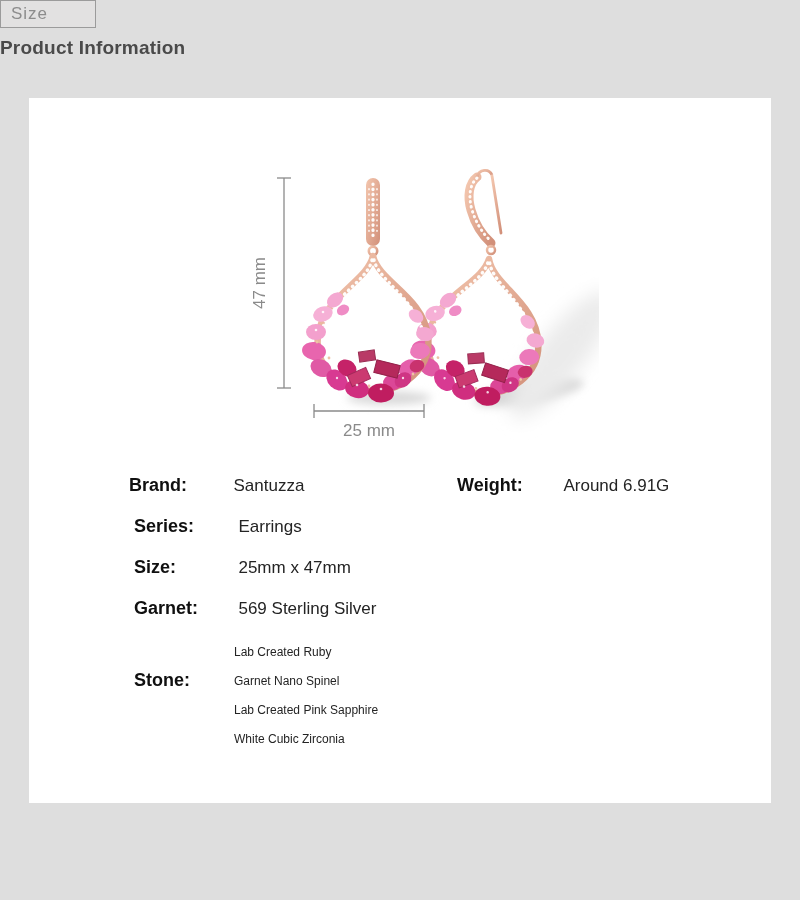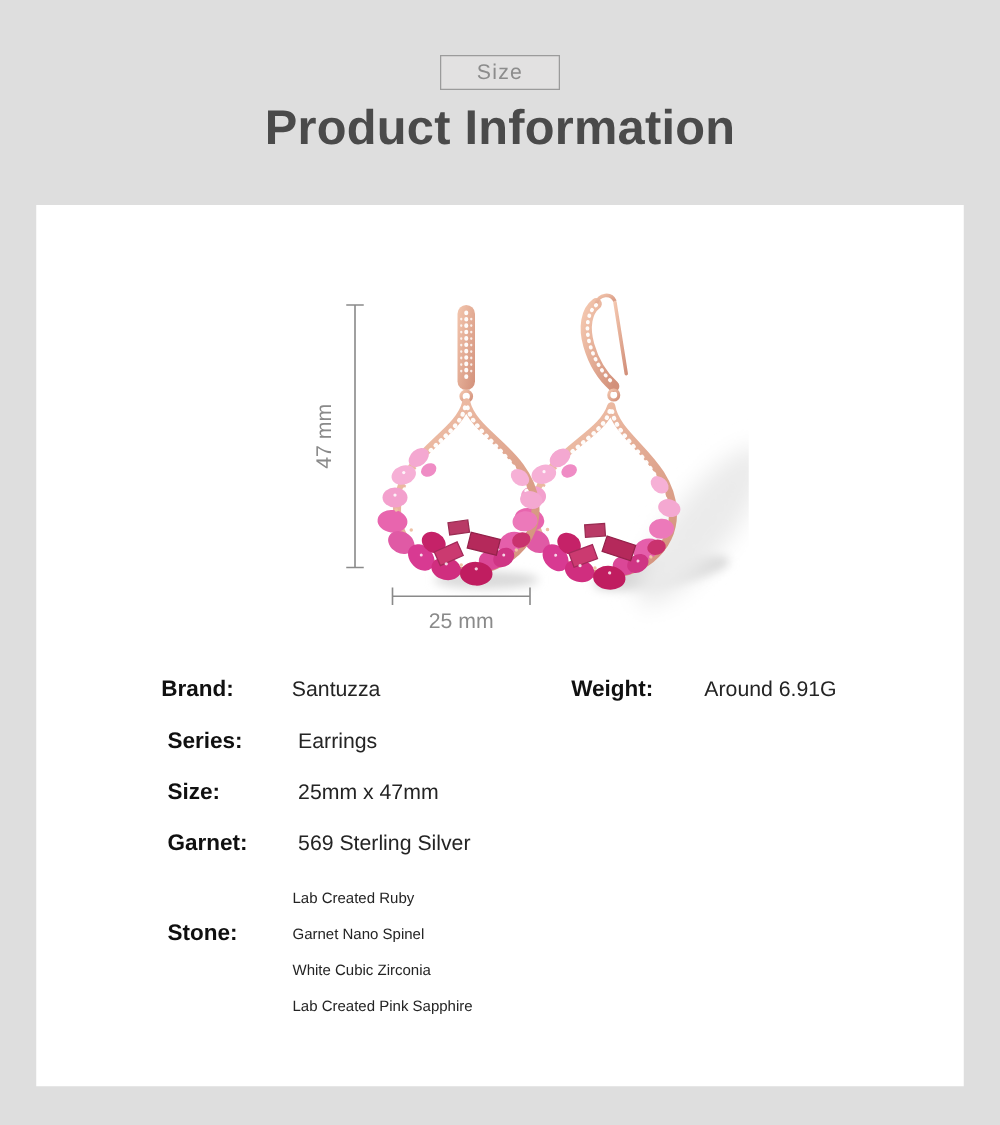--- a/index.html
+++ b/index.html
@@ -3,35 +3,35 @@
 <meta charset="utf-8">
 <style>
   html,body{margin:0;padding:0;}
   body{
     width:800px;height:900px;
     background:#dedede;
     font-family:"Liberation Sans",sans-serif;
     overflow:hidden;
     position:relative;
   }
-  .header{ text-align:center; padding-top:44px; }
+  .header{ }
   .size-tag{
     display:inline-block;
     box-sizing:border-box;
     min-width:96px;
     padding:3px 10px;
     border:1px solid #9b9b9b;
     color:#8c8c8c;
     font-size:17px;
     letter-spacing:1px;
     background:#e2e1e1;
   }
   .page-title{
     margin:9px 0 0 0;
-    font-size:39px;
+    font-size:19px;
     font-weight:600;
     color:#4a4a4a;
     letter-spacing:0.2px;
   }
   .card{
     position:relative;
     width:742px;height:705px;
     margin:39px auto 0 auto;
     background:#ffffff;
   }
@@ -190,16 +190,16 @@
   <div class="row row-metal">
     <span class="spec-label lbl-w">Garnet:</span>
     <span class="spec-value">569 Sterling Silver</span>
   </div>
   <div class="row row-stone-label">
     <span class="spec-label lbl-w">Stone:</span>
   </div>
   <div class="stone-values">
     <div class="stone-line">Lab Created Ruby</div>
     <div class="stone-line">Garnet Nano Spinel</div>
+    <div class="stone-line">Lab Created Pink Sapphire</div>
     <div class="stone-line">White Cubic Zirconia</div>
-    <div class="stone-line">Lab Created Pink Sapphire</div>
   </div>
 </div>
 
 </body></html>

